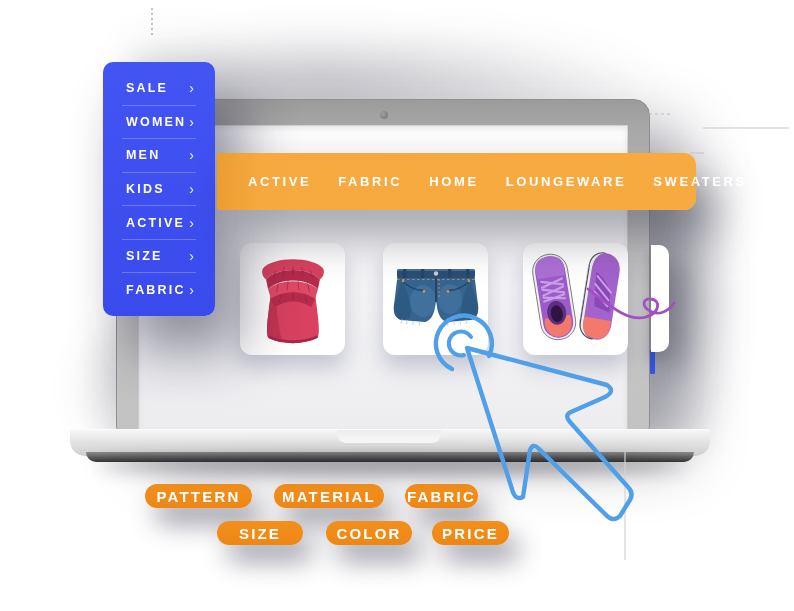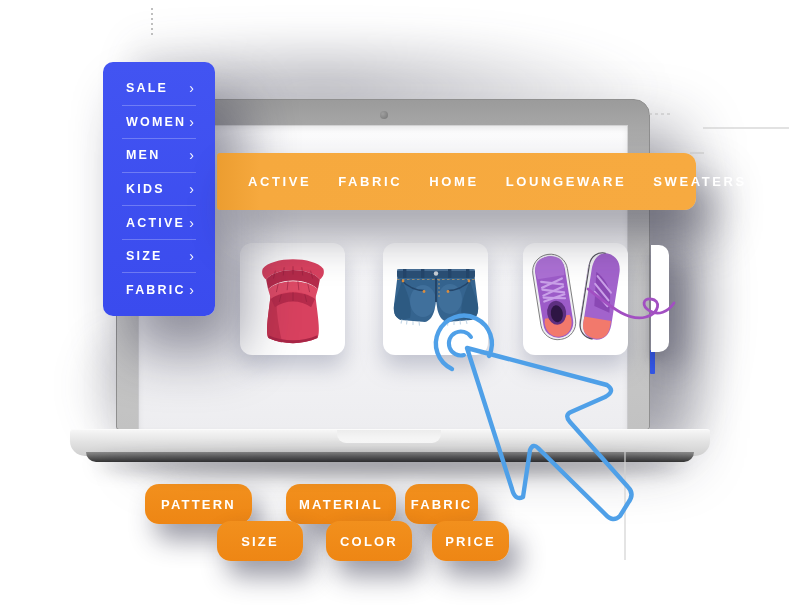--- a/index.html
+++ b/index.html
@@ -63,26 +63,26 @@
     border-radius:12px;box-shadow:0 12px 22px rgba(120,125,150,.40);
     display:flex;align-items:center;justify-content:center;cursor:pointer;}
   .card-1{left:240px;}  .card-2{left:383px;}  .card-3{left:523px;}
   .sliver-card{position:absolute;left:651px;top:245px;width:18px;height:107px;background:#fff;
     z-index:5;border-radius:0 10px 10px 0;
     box-shadow:12px 16px 28px rgba(35,35,60,.40), -3px 8px 10px rgba(35,35,60,.15);}
   .blue-sliver{position:absolute;left:650px;top:350px;width:5px;height:24px;
     background:#3357e8;z-index:4;border-radius:1px;}
 
   
-  .tag{position:absolute;height:40px;background:linear-gradient(180deg,#f2901d,#ee8614);
+  .tag{position:absolute;height:24px;background:linear-gradient(180deg,#f2901d,#ee8614);
     border-radius:14px;display:flex;align-items:center;justify-content:center;z-index:2;
-    color:#fff;font-size:13px;font-weight:600;letter-spacing:2.2px;cursor:pointer;
+    color:#fff;font-size:15px;font-weight:600;letter-spacing:2.2px;cursor:pointer;
     box-shadow:10px 16px 26px rgba(35,35,60,.45);}
   .tag-pattern {left:145px;top:484px;width:107px;}
-  .tag-material{left:286px;top:484px;width:110px;}
+  .tag-material{left:274px;top:484px;width:110px;}
   .tag-fabric  {left:405px;top:484px;width:73px;}
   .tag-size    {left:217px;top:521px;width:86px;}
   .tag-color   {left:326px;top:521px;width:86px;}
   .tag-price   {left:432px;top:521px;width:77px;}
 
   
   .overlay{position:absolute;inset:0;z-index:9;pointer-events:none;}
 </style>
 </head>
 <body>

